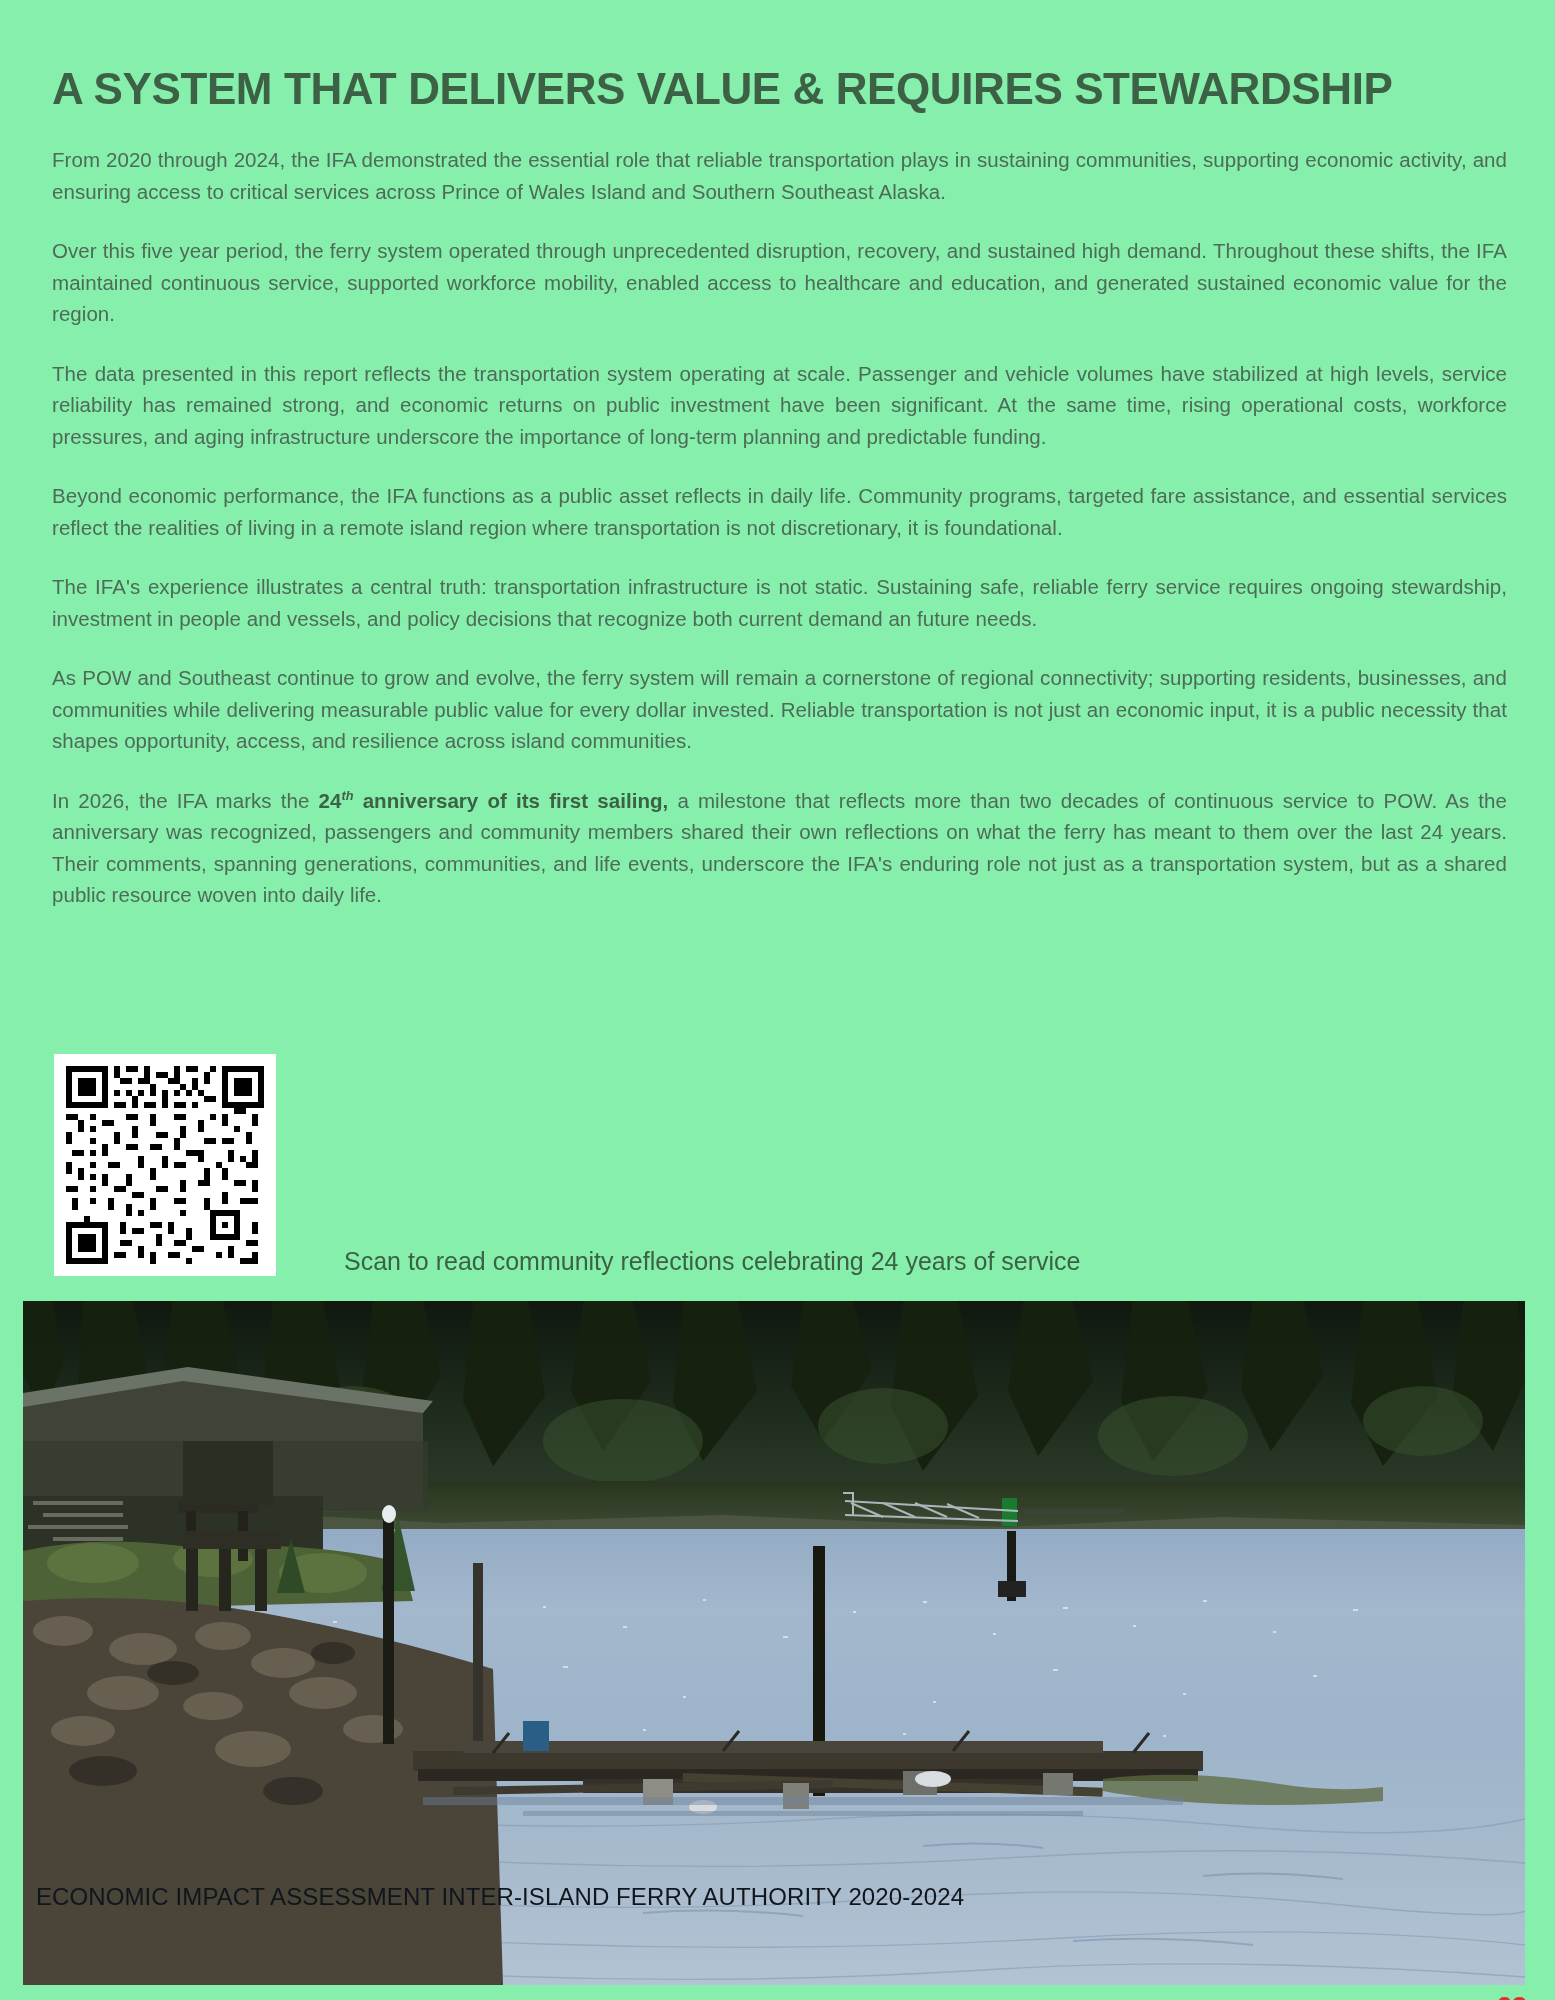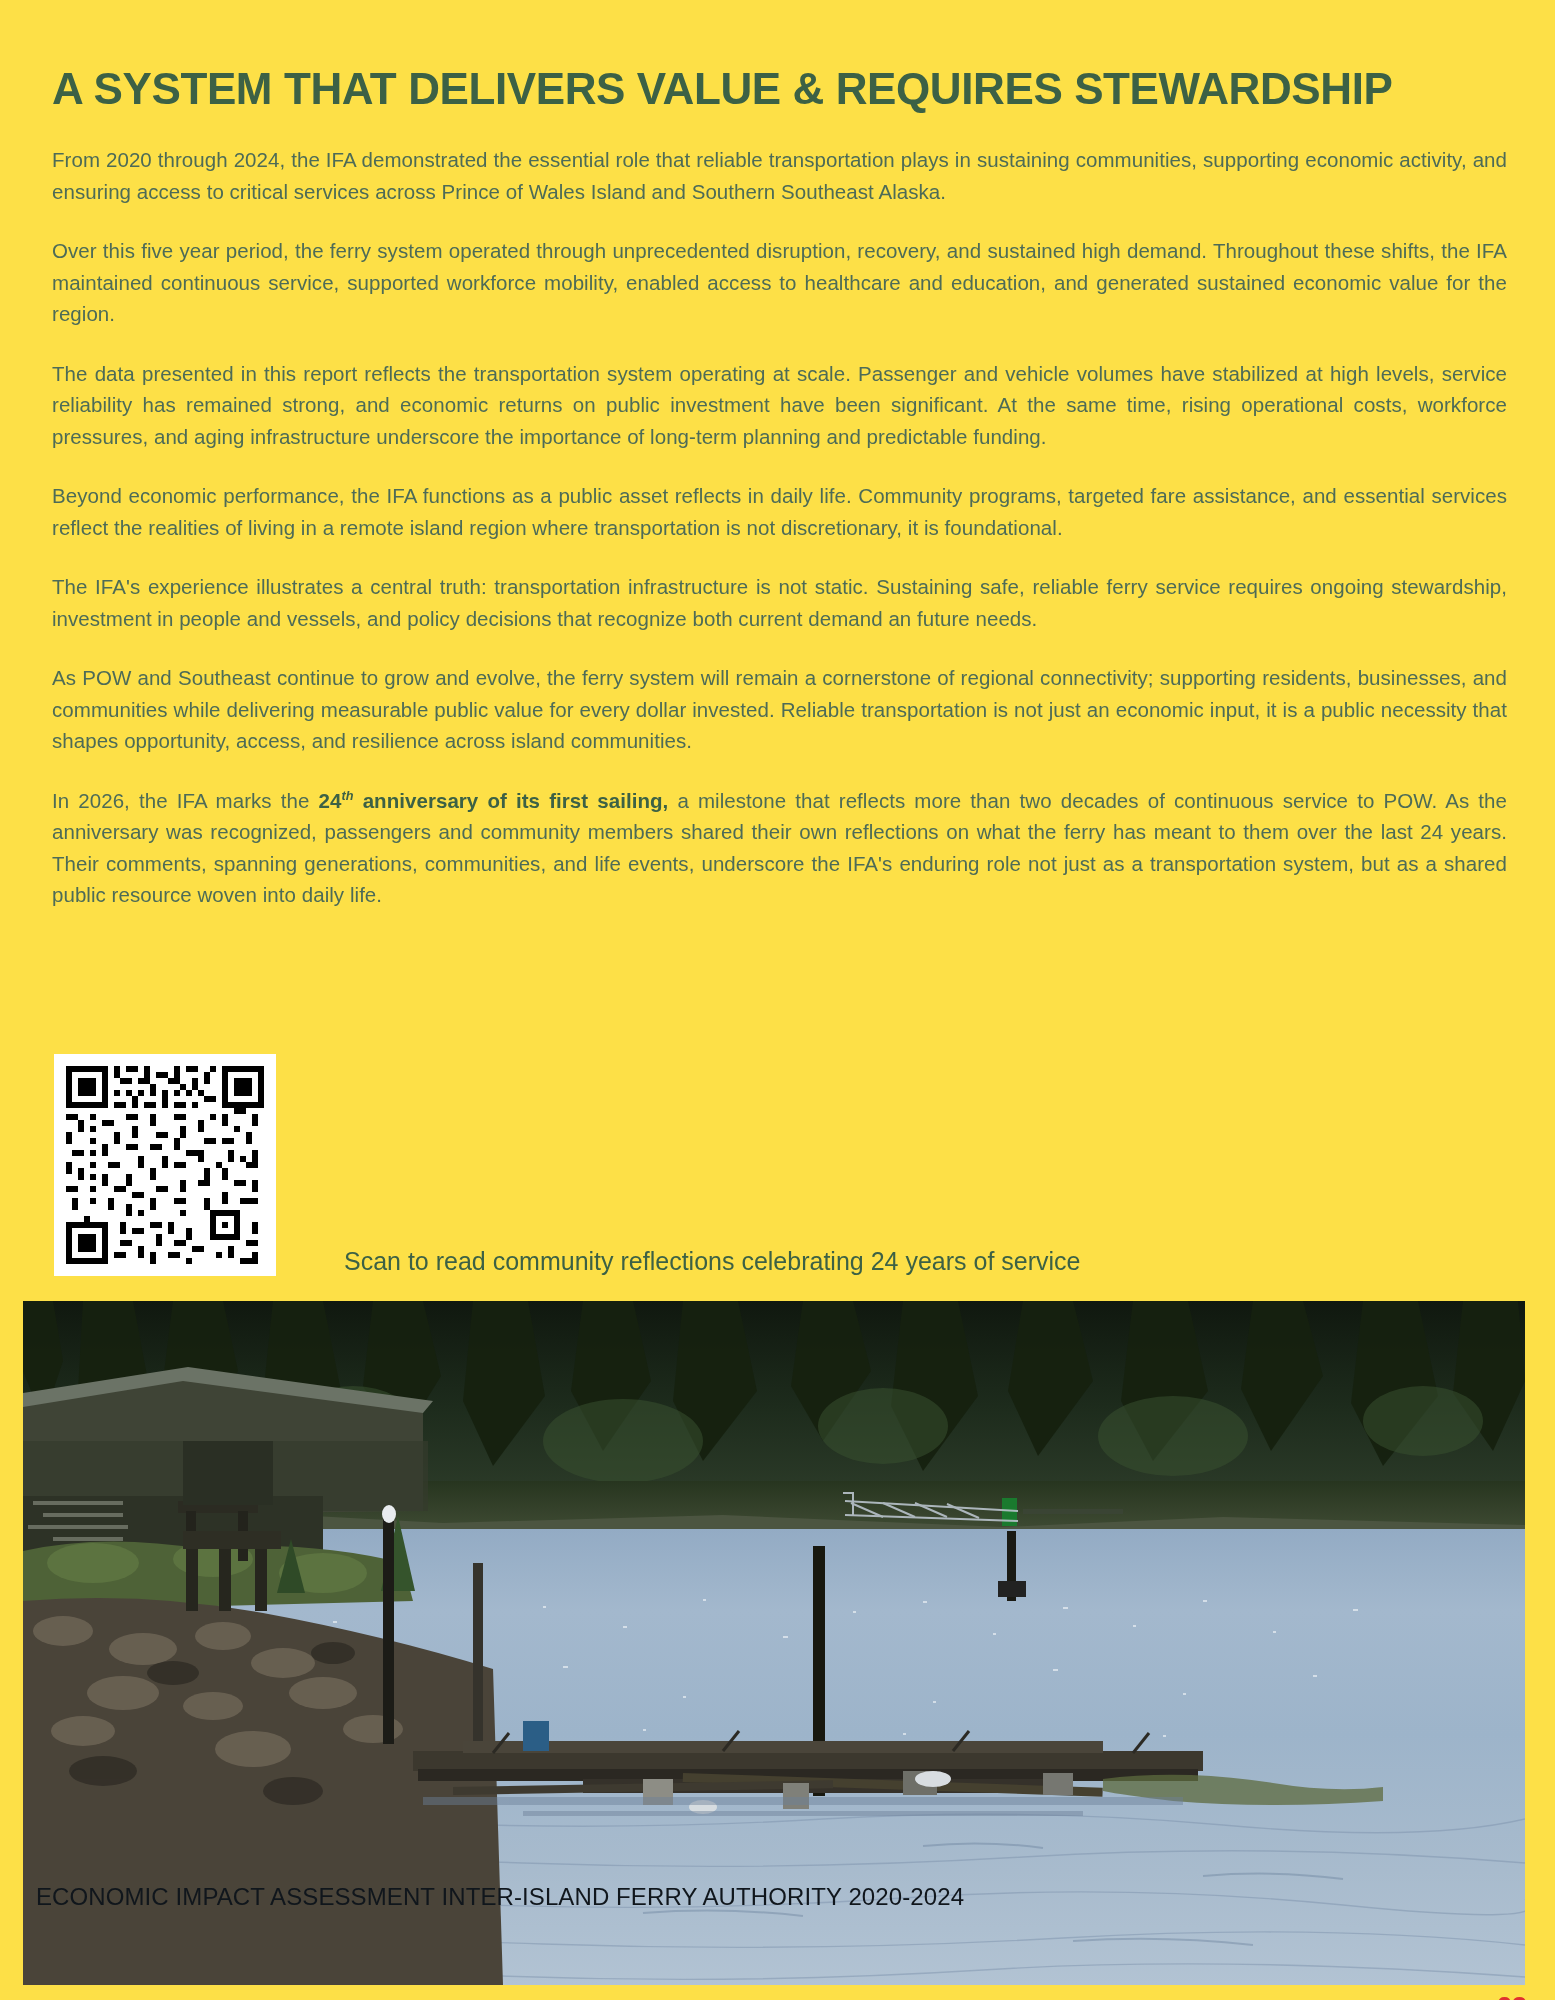--- a/index.html
+++ b/index.html
@@ -4,21 +4,21 @@
 <style>
   html, body {
     margin: 0;
     padding: 0;
     background: #e4eaf2;
   }
   .page {
     position: relative;
     width: 1555px;
     height: 2000px;
-    background: #fde047;
+    background: #86efac;
     font-family: "Liberation Sans", sans-serif;
     overflow: hidden;
   }
 
   
   .title {
     position: absolute;
     left: 52px;
     top: 36px;
     width: 1420px;

